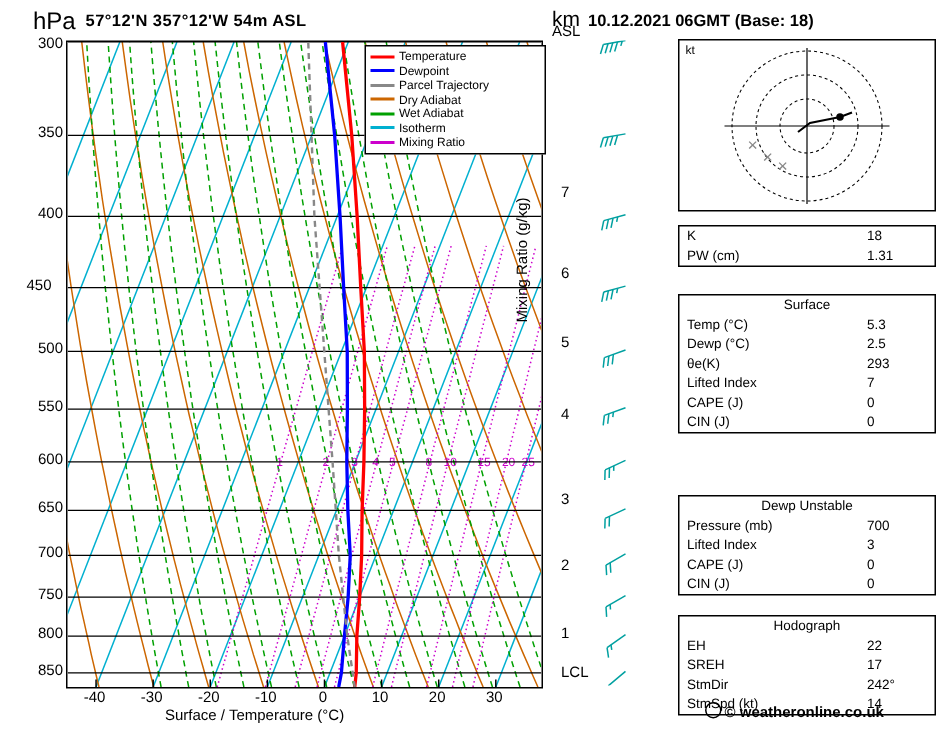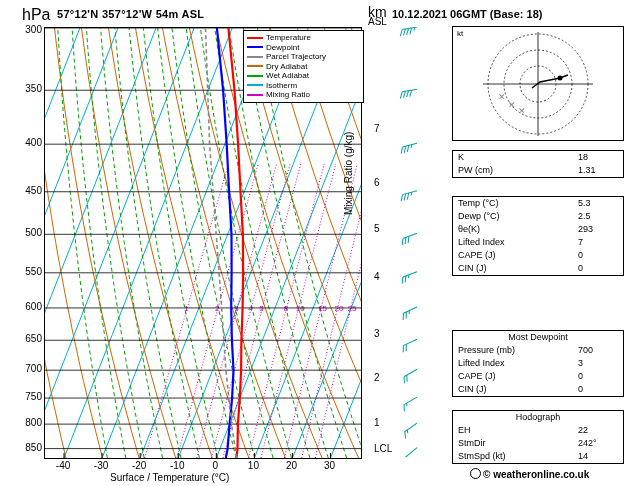--- a/index.html
+++ b/index.html
@@ -181,21 +181,21 @@
       <polyline points="191.5,430.0 192.5,420.6 192.9,396.1 194.8,370.1 196.1,342.2 196.4,312.3 197.6,279.9 198.1,244.8 197.9,206.3 195.5,163.8 193.1,116.2 189.5,62.3 183.4,0.0" fill="none" stroke="#ff0000" stroke-width="2.2"></polyline>
       <polyline points="180.8,430.0 182.6,420.6 184.6,396.1 187.1,370.1 188.5,342.2 186.9,312.3 186.2,279.9 186.6,244.8 186.5,206.3 184.1,163.8 181.7,116.2 178.1,62.3 171.9,0.0" fill="none" stroke="#0000ff" stroke-width="2.2"></polyline>
       <polyline points="191.5,430.0 186.5,396.1 180.9,342.2 176.7,279.9 171.2,206.3 164.6,116.2 160.5,0.0" fill="none" stroke="#888888" stroke-width="1.6" stroke-dasharray="4,3"></polyline>
     </svg>
 </div>
 
 <div id="plabels">
     <div class="plabel" style="top: 8px; margin-top: 16px;">300</div>
     <div class="plabel" style="top: 83.2562px;">350</div>
     <div class="plabel" style="top: 137.185px;">400</div>
-    <div class="plabel" style="top: 184.753px;">450</div>
+    <div class="plabel" style="top: 184.753px; text-align: center;">450</div>
     <div class="plabel" style="top: 227.305px;">500</div>
     <div class="plabel" style="top: 265.797px;">550</div>
     <div class="plabel" style="top: 300.938px;">600</div>
     <div class="plabel" style="top: 333.265px;">650</div>
     <div class="plabel" style="top: 363.194px;">700</div>
     <div class="plabel" style="top: 391.058px;">750</div>
     <div class="plabel" style="top: 417.123px;">800</div>
     <div class="plabel" style="top: 441.607px;">850</div>
   </div>
 
@@ -351,20 +351,21 @@
     <div class="r">
       <span>K</span>
       <span>18</span>
     </div>
     <div class="r">
       <span>PW (cm)</span>
       <span>1.31</span>
     </div>
   </div>
 <div class="tbl" id="tbl2">
+    <div class="hdr" style="border-top: none;">Surface</div>
     <div class="r">
       <span>Temp (°C)</span>
       <span>5.3</span>
     </div>
     <div class="r">
       <span>Dewp (°C)</span>
       <span>2.5</span>
     </div>
     <div class="r">
       <span>θe(K)</span>
@@ -377,21 +378,21 @@
     <div class="r">
       <span>CAPE (J)</span>
       <span>0</span>
     </div>
     <div class="r">
       <span>CIN (J)</span>
       <span>0</span>
     </div>
   </div>
 <div class="tbl" id="tbl3">
-    <div class="hdr" style="border-top: none;">Most Dewpoint</div>
+    <div class="hdr" style="border-top: none;">Dewp Unstable</div>
     <div class="r">
       <span>Pressure (mb)</span>
       <span>700</span>
     </div>
     <div class="r">
       <span>Lifted Index</span>
       <span>3</span>
     </div>
     <div class="r">
       <span>CAPE (J)</span>
@@ -400,20 +401,24 @@
     <div class="r">
       <span>CIN (J)</span>
       <span>0</span>
     </div>
   </div>
 <div class="tbl" id="tbl4">
     <div class="hdr" style="border-top: none;">Hodograph</div>
     <div class="r">
       <span>EH</span>
       <span>22</span>
+    </div>
+    <div class="r">
+      <span>SREH</span>
+      <span>17</span>
     </div>
     <div class="r">
       <span>StmDir</span>
       <span>242°</span>
     </div>
     <div class="r">
       <span>StmSpd (kt)</span>
       <span>14</span>
     </div>
   </div>

